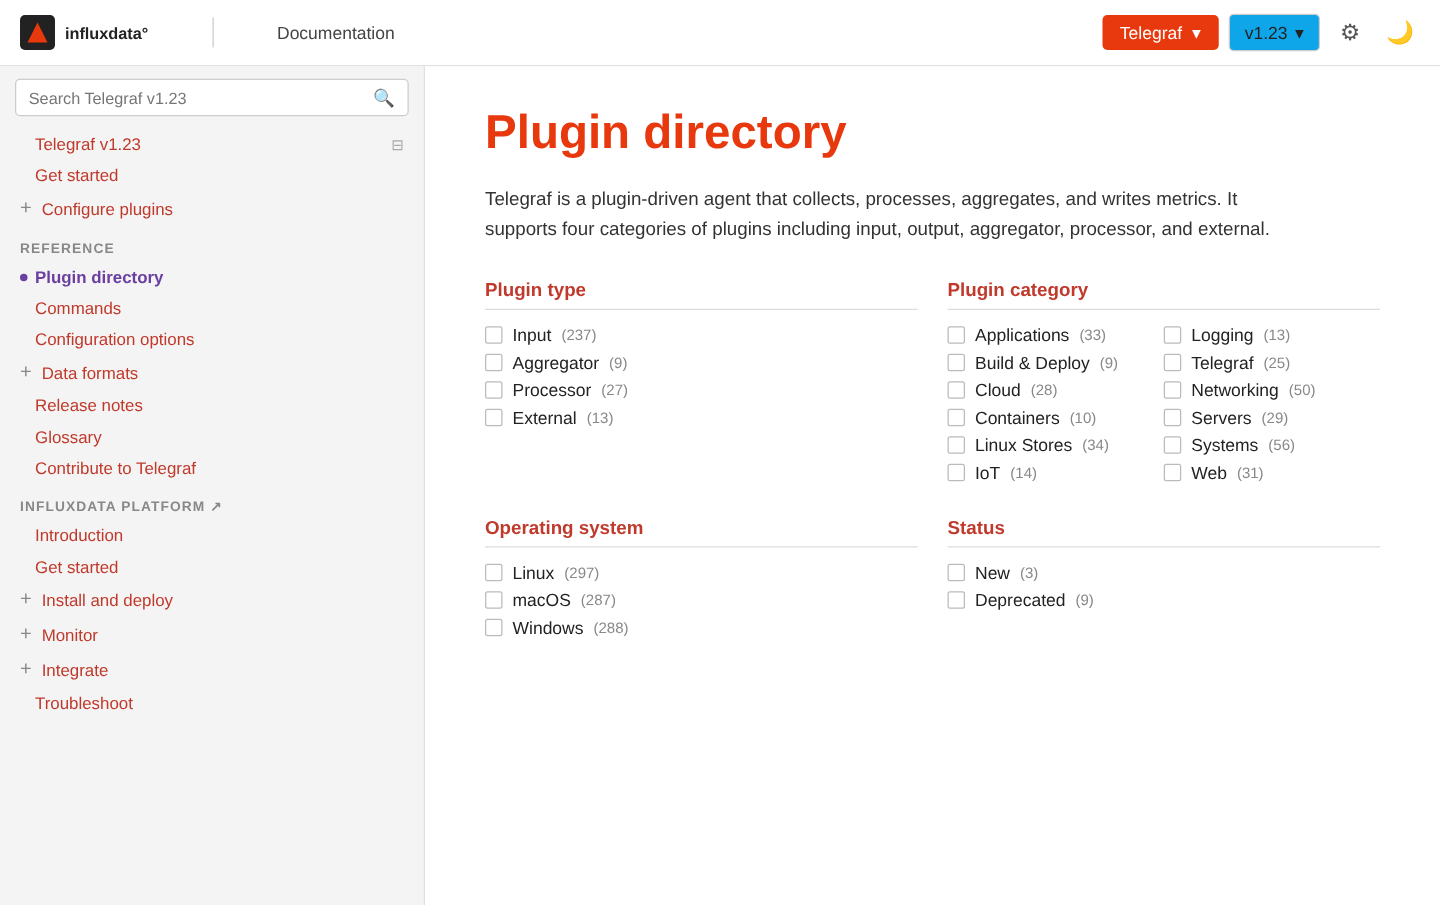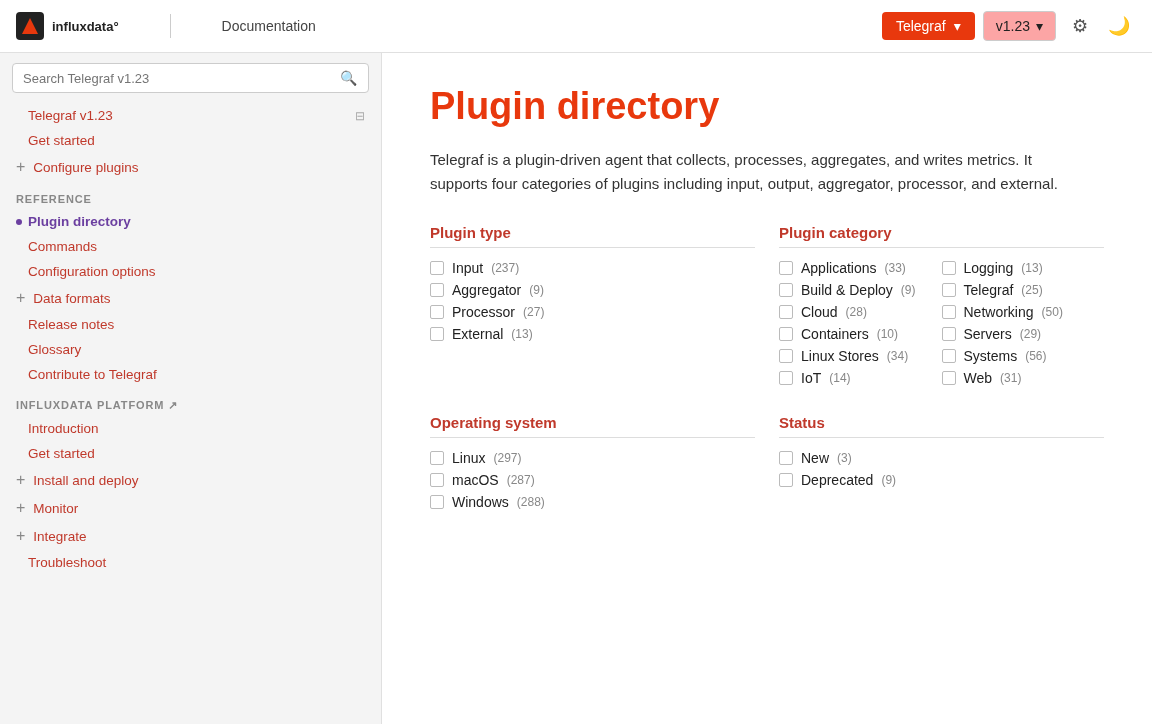--- a/index.html
+++ b/index.html
@@ -7,28 +7,28 @@
 
     
     .header { display: flex; align-items: center; background: #fff; border-bottom: 1px solid #e0e0e0; padding: 0 16px; height: 53px; flex-shrink: 0; gap: 39px; }
     .header-logo { display: flex; align-items: center; gap: 8px; }
     .logo-icon { width: 28px; height: 28px; }
     .logo-text { font-size: 13px; font-weight: 600; color: #222; }
     .header-divider { width: 1px; height: 24px; background: #ccc; margin: 0 12px; }
     .header-doc { font-size: 14px; color: #444; }
     .header-right { margin-left: auto; display: flex; align-items: center; gap: 8px; }
     .product-dropdown { background: #e8380d; color: #ffffff; border: none; border-radius: 4px; padding: 6px 14px; font-size: 14px; font-weight: 500; cursor: pointer; display: flex; align-items: center; gap: 8px; }
-    .version-dropdown { background: #fca5a5; color: #222; border: 1px solid #ccc; border-radius: 4px; padding: 6px 12px; font-size: 14px; cursor: pointer; display: flex; align-items: center; gap: 6px; }
+    .version-dropdown { background: #0ea5e9; color: #222; border: 1px solid #ccc; border-radius: 4px; padding: 6px 12px; font-size: 14px; cursor: pointer; display: flex; align-items: center; gap: 6px; }
     .icon-btn { width: 32px; height: 32px; background: none; border: none; cursor: pointer; display: flex; align-items: center; justify-content: center; font-size: 18px; color: #555; }
 
     
     .main-layout { display: flex; flex: 1; overflow: hidden; }
 
     
-    .sidebar { width: 382px; background: #f4f4f4; border-right: 1px solid #e0e0e0; overflow-y: auto; flex-shrink: 0; }
+    .sidebar { width: 340px; background: #f4f4f4; border-right: 1px solid #e0e0e0; overflow-y: auto; flex-shrink: 0; }
     .search-bar { display: flex; align-items: center; margin: 10px 12px; background: #fff; border: 1px solid #ccc; border-radius: 4px; padding: 6px 10px; gap: 6px; }
     .search-input { border: none; outline: none; flex: 1; font-size: 13px; color: #555; background: transparent; }
     .search-icon { color: #888; font-size: 14px; }
 
     .sidebar-item { display: flex; align-items: center; gap: 6px; padding: 5px 16px; cursor: pointer; color: #c0392b; font-size: 13.5px; }
     .sidebar-item.active { color: #6b3fa0; font-weight: 600; }
     .sidebar-item .bullet { width: 6px; height: 6px; border-radius: 50%; background: #6b3fa0; flex-shrink: 0; }
     .sidebar-item .plus { color: #888; font-size: 16px; font-weight: 300; flex-shrink: 0; margin-right: 2px; }
     .sidebar-item .dot { width: 6px; height: 6px; border-radius: 50%; background: transparent; flex-shrink: 0; }
 

